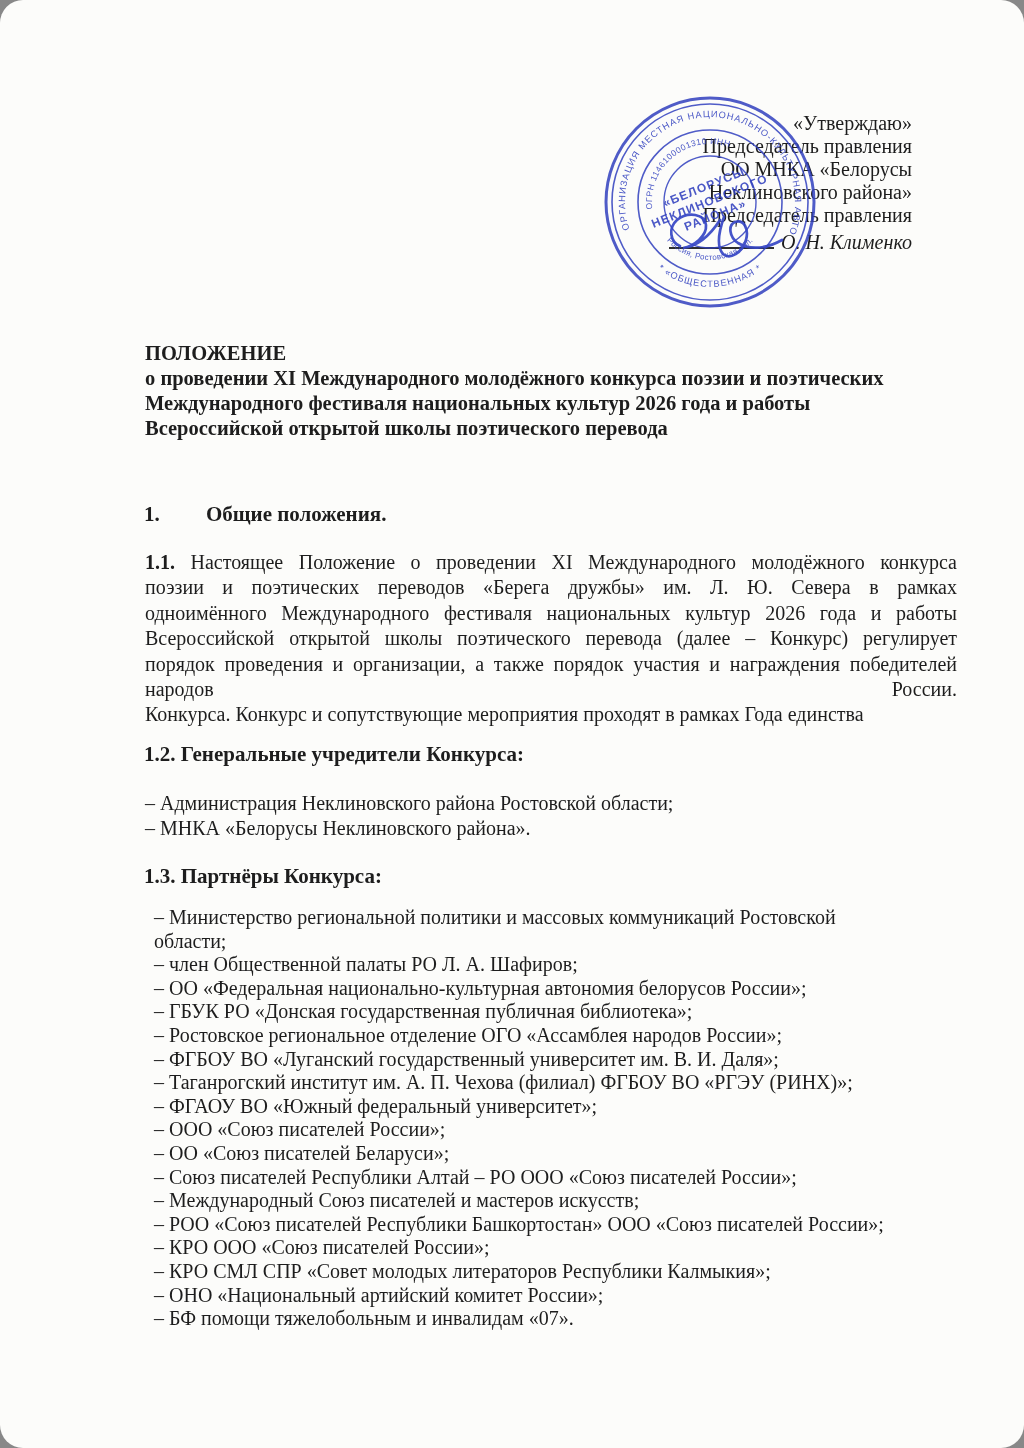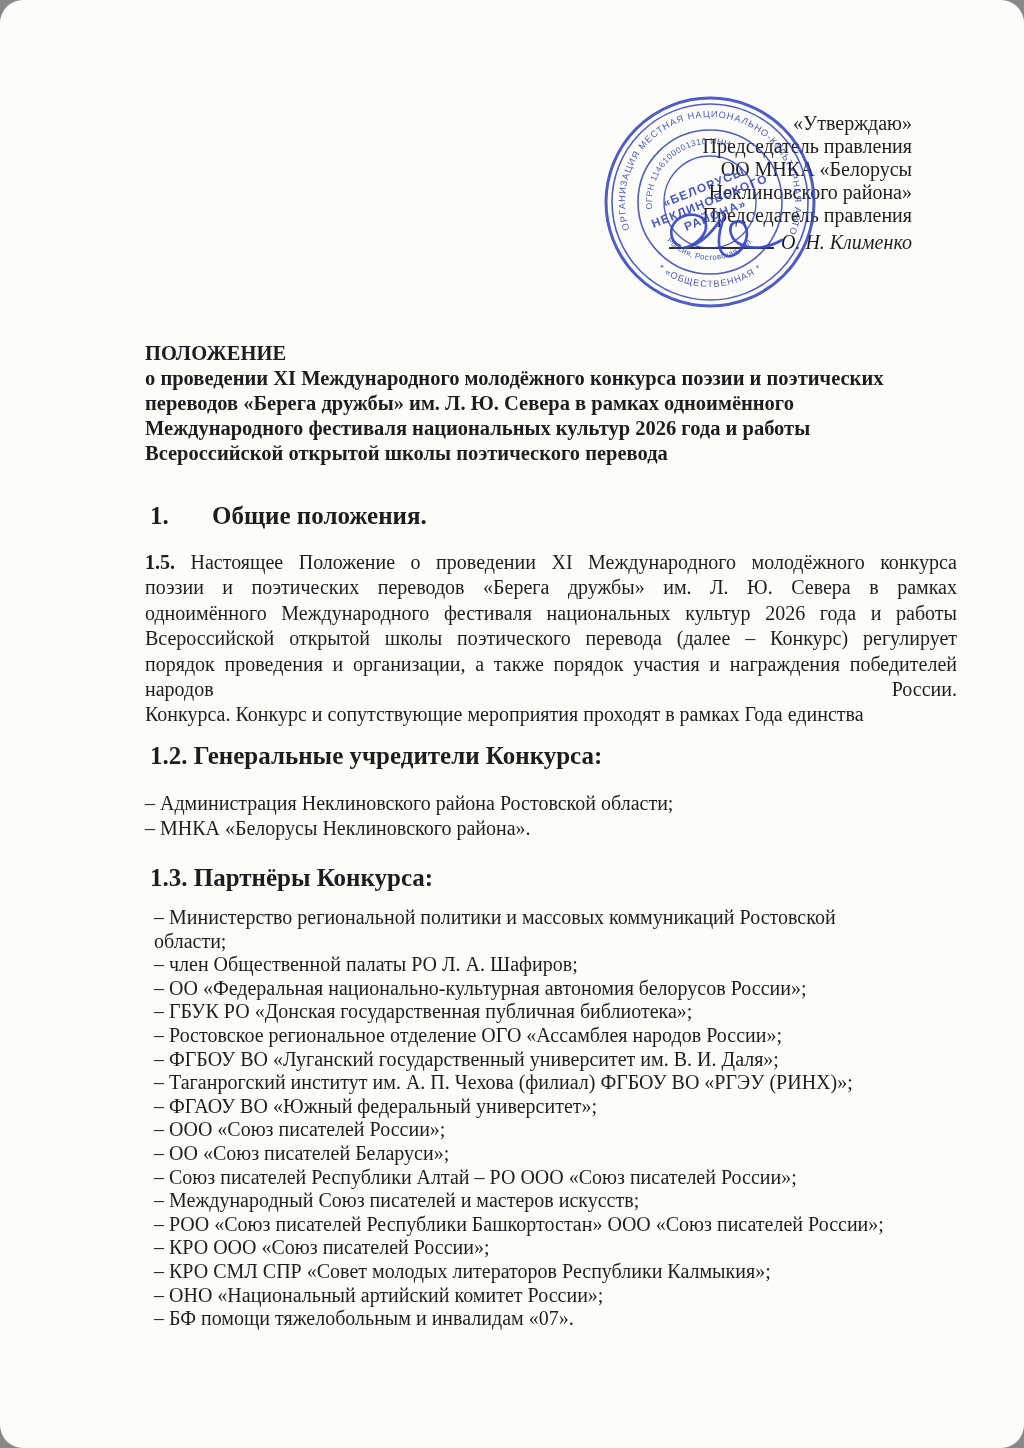--- a/index.html
+++ b/index.html
@@ -25,22 +25,22 @@
   
   .stamp{position:absolute;left:594px;top:86px;width:232px;height:232px;}
   .signature{position:absolute;left:664px;top:204px;width:150px;height:66px;}
   
   .title-block{
     position:absolute;left:145px;top:341px;width:812px;
     font-weight:bold;font-size:20.5px;line-height:25px;
   }
   
   .sec-heading{
-    position:absolute;left:150px;
-    font-size:25px;font-weight:bold;white-space:nowrap;
+    position:absolute;left:144px;
+    font-size:21px;font-weight:bold;white-space:nowrap;
   }
   #h11{top:502px;}
   #h12{top:742px;}
   #h13{top:864px;text-align:right;}
   .h-num{display:inline-block;width:62px;}
   
   .para{
     position:absolute;left:145px;top:550px;width:812px;
     font-size:20px;line-height:25.4px;
   }
@@ -112,32 +112,31 @@
     <g stroke="#3646c5" stroke-width="2.7" fill="none" stroke-linecap="round" opacity="0.92">
       <path d="M 16 42 C 6 38 4 24 13 16 C 24 7 41 10 42 21 C 43 32 30 42 19 44 C 35 42 47 30 56 16"></path>
       <path d="M 60 13 C 55 27 52 42 59 50 C 66 56 78 49 82 36 C 85 25 80 15 71 18 C 64 21 65 33 74 39 C 87 47 104 44 118 36"></path>
     </g>
   </svg>
 
   <div class="title-block">
     <div>ПОЛОЖЕНИЕ</div>
     <div>
         <div class="tl">о проведении XI Международного молодёжного конкурса поэзии и поэтических</div>
-        <div class="tl">переводов «Берега дружбы» им. Л. Ю. Севера в рамках одноимённого</div>
         <div class="tl">Международного фестиваля национальных культур 2026 года и работы</div>
         <div class="tl">Всероссийской открытой школы поэтического перевода</div>
       </div>
   </div>
 
   <div class="sec-heading" id="h11">
     <span class="h-num">1.</span><span>Общие положения.</span>
   </div>
 
   <div class="para">
-      <div class="pl"><b>1.5.</b> Настоящее Положение о проведении XI Международного молодёжного конкурса</div>
+      <div class="pl"><b>1.1.</b> Настоящее Положение о проведении XI Международного молодёжного конкурса</div>
       <div class="pl">поэзии и поэтических переводов «Берега дружбы» им. Л. Ю. Севера в рамках</div>
       <div class="pl">одноимённого Международного фестиваля национальных культур 2026 года и работы</div>
       <div class="pl">Всероссийской открытой школы поэтического перевода (далее – Конкурс) регулирует</div>
       <div class="pl">порядок проведения и организации, а также порядок участия и награждения победителей</div>
       <div class="pl">народов России.</div>
       <div class="pl">Конкурса. Конкурс и сопутствующие мероприятия проходят в рамках Года единства</div>
     </div>
 
   <div class="sec-heading" id="h12">1.2. Генеральные учредители Конкурса:</div>
   <div class="founders">

